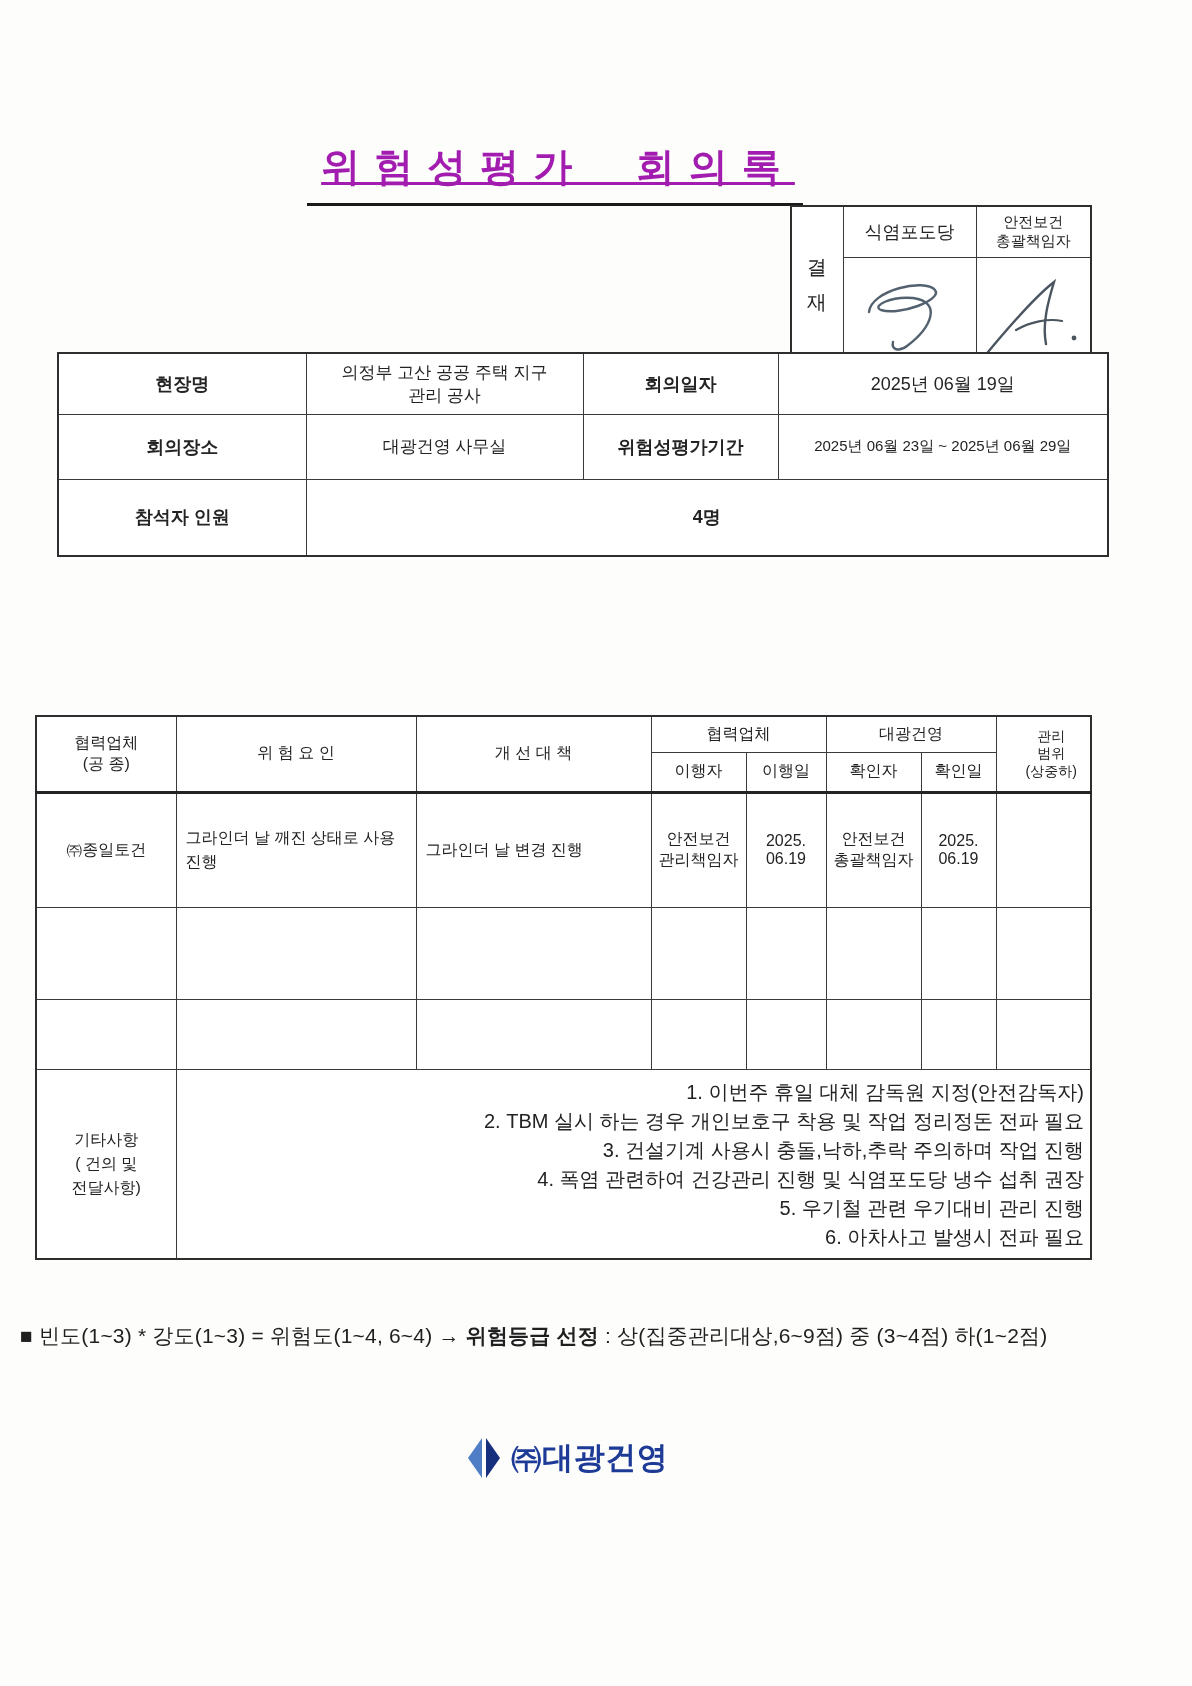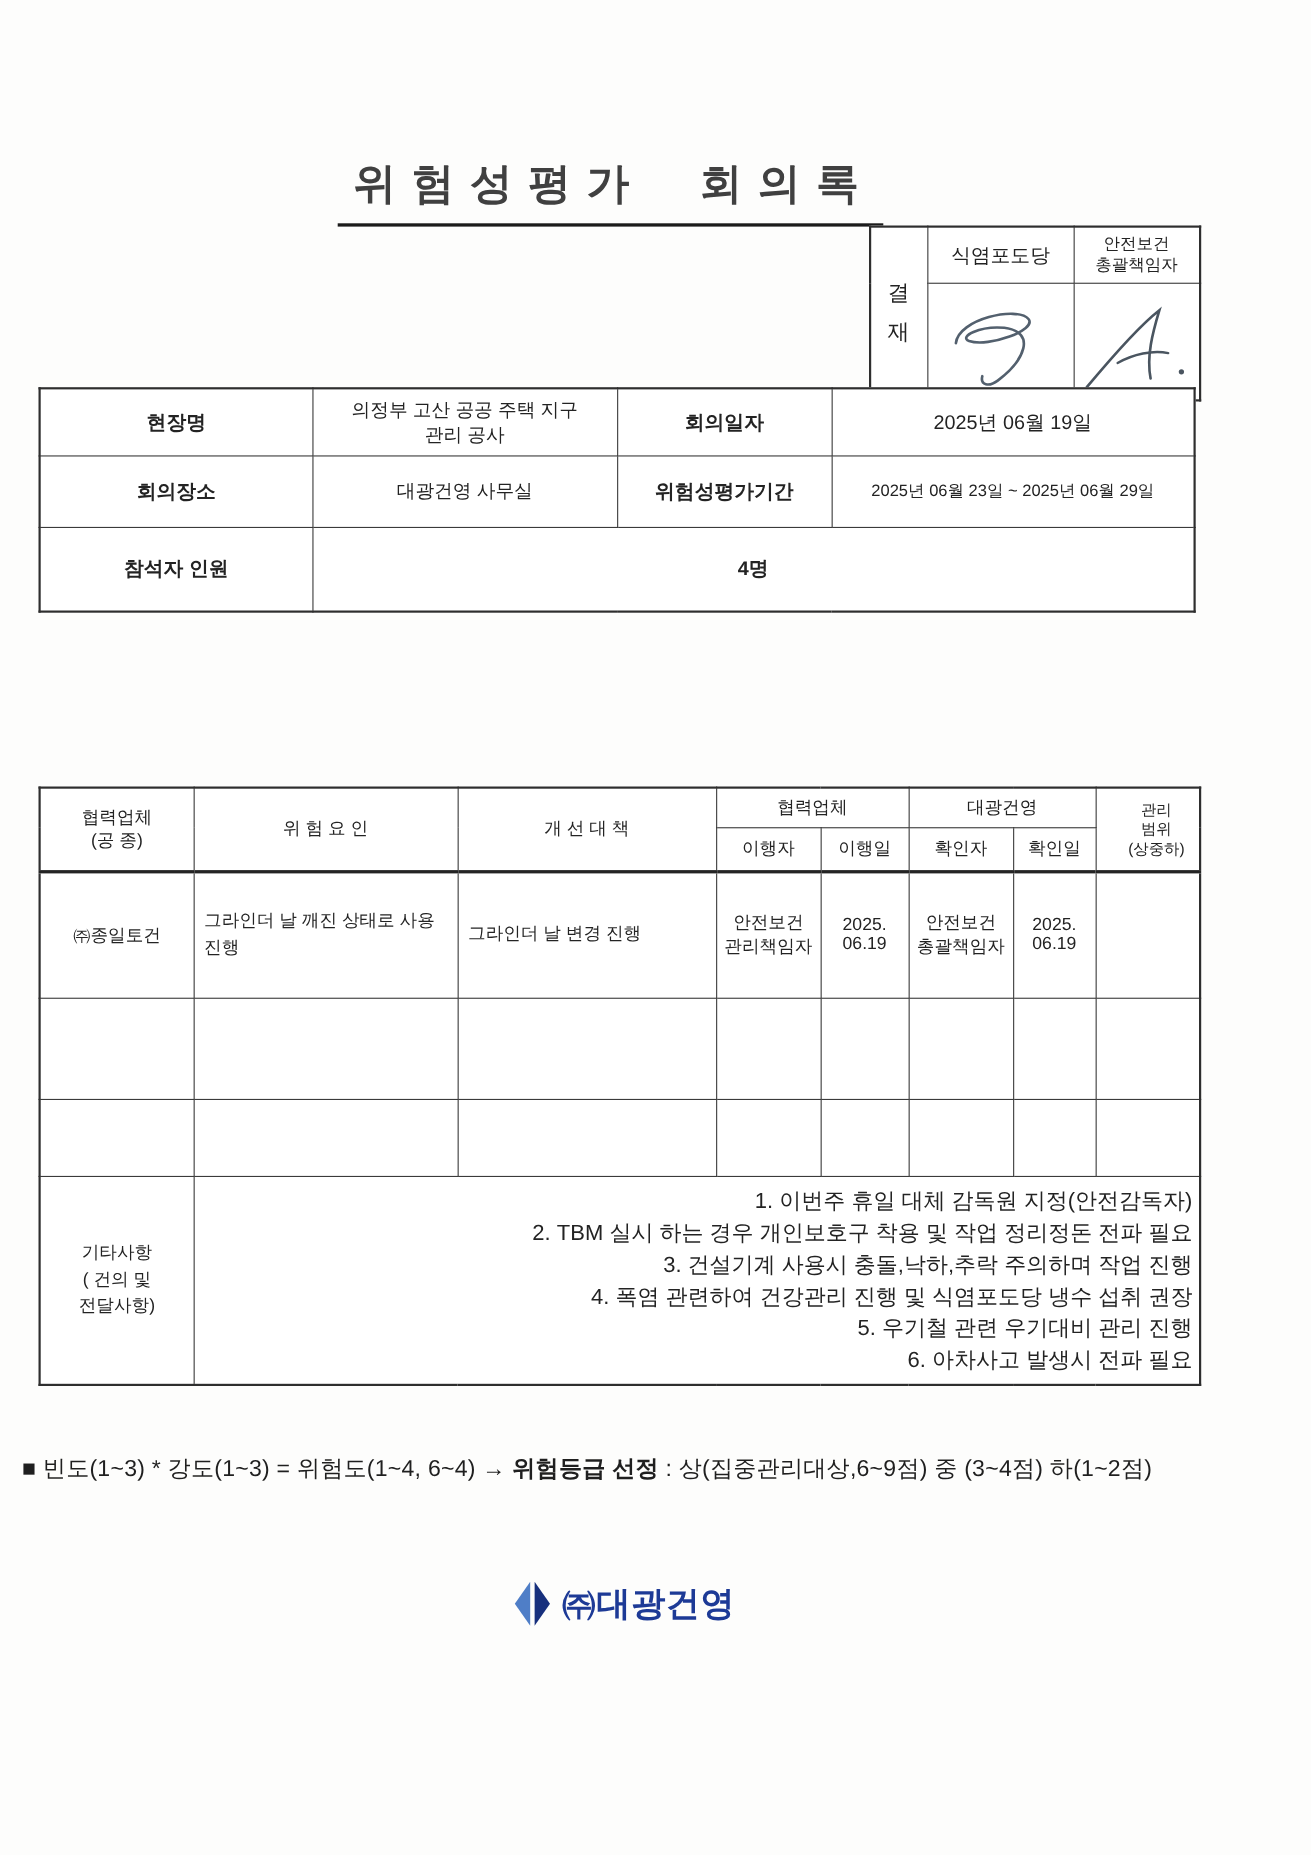--- a/index.html
+++ b/index.html
@@ -8,39 +8,39 @@
     background:#fdfdfc;
     font-family:"Liberation Sans","DejaVu Sans",sans-serif;
     color:#232323;
     position:relative;
     overflow:hidden;
   }
   
   .doc-title{position:absolute;top:140px;left:0;width:1110px;text-align:center;}
   .doc-title span{
     display:inline-block;font-size:39px;font-weight:bold;letter-spacing:14px;
-    color:#404040;border-bottom:3px solid #1b1b1b;padding:0 8px 9px 14px;white-space:pre;
+    color:#a21caf;border-bottom:3px solid #1b1b1b;padding:0 8px 9px 14px;white-space:pre;text-decoration:underline;
   }
   
   table{border-collapse:collapse;table-layout:fixed;background:#fff;}
   td,th{
     border:1px solid #3a3a3a;padding:2px 5px;font-weight:normal;
     white-space:pre-line;overflow:hidden;vertical-align:middle;text-align:center;
   }
   .outer{border:2px solid #2e2e2e;}
   
   .approval{position:absolute;top:205px;left:790px;}
   .approval table{width:300px;height:135px;}
   .approval .stamp{width:52px;font-size:20px;line-height:1.75;letter-spacing:1px;}
   .approval th{font-size:18px;height:46px;}
   .approval th.small{font-size:15px;line-height:1.25;}
   .approval td.sig{height:87px;padding:0;}
   
   .info{position:absolute;top:352px;left:35px;}
-  .info table{width:1050px;}
+  .info table{width:1050px;margin-left:22px;}
   .info .lbl{font-weight:bold;font-size:18px;}
   .info .val{font-size:17px;}
   .info .val-sm{font-size:15px;}
   .info .val-b{font-size:18px;font-weight:bold;text-align:center;}
   .h61{height:61px}.h65{height:65px}.h77{height:77px}.h85{height:85px}
   
   .risk{position:absolute;top:715px;left:35px;}
   .risk table{width:1055px;}
   .risk th{font-size:16px;font-weight:normal;}
   .risk th.mgmt{font-size:14px;line-height:1.25;padding-left:21px;}

